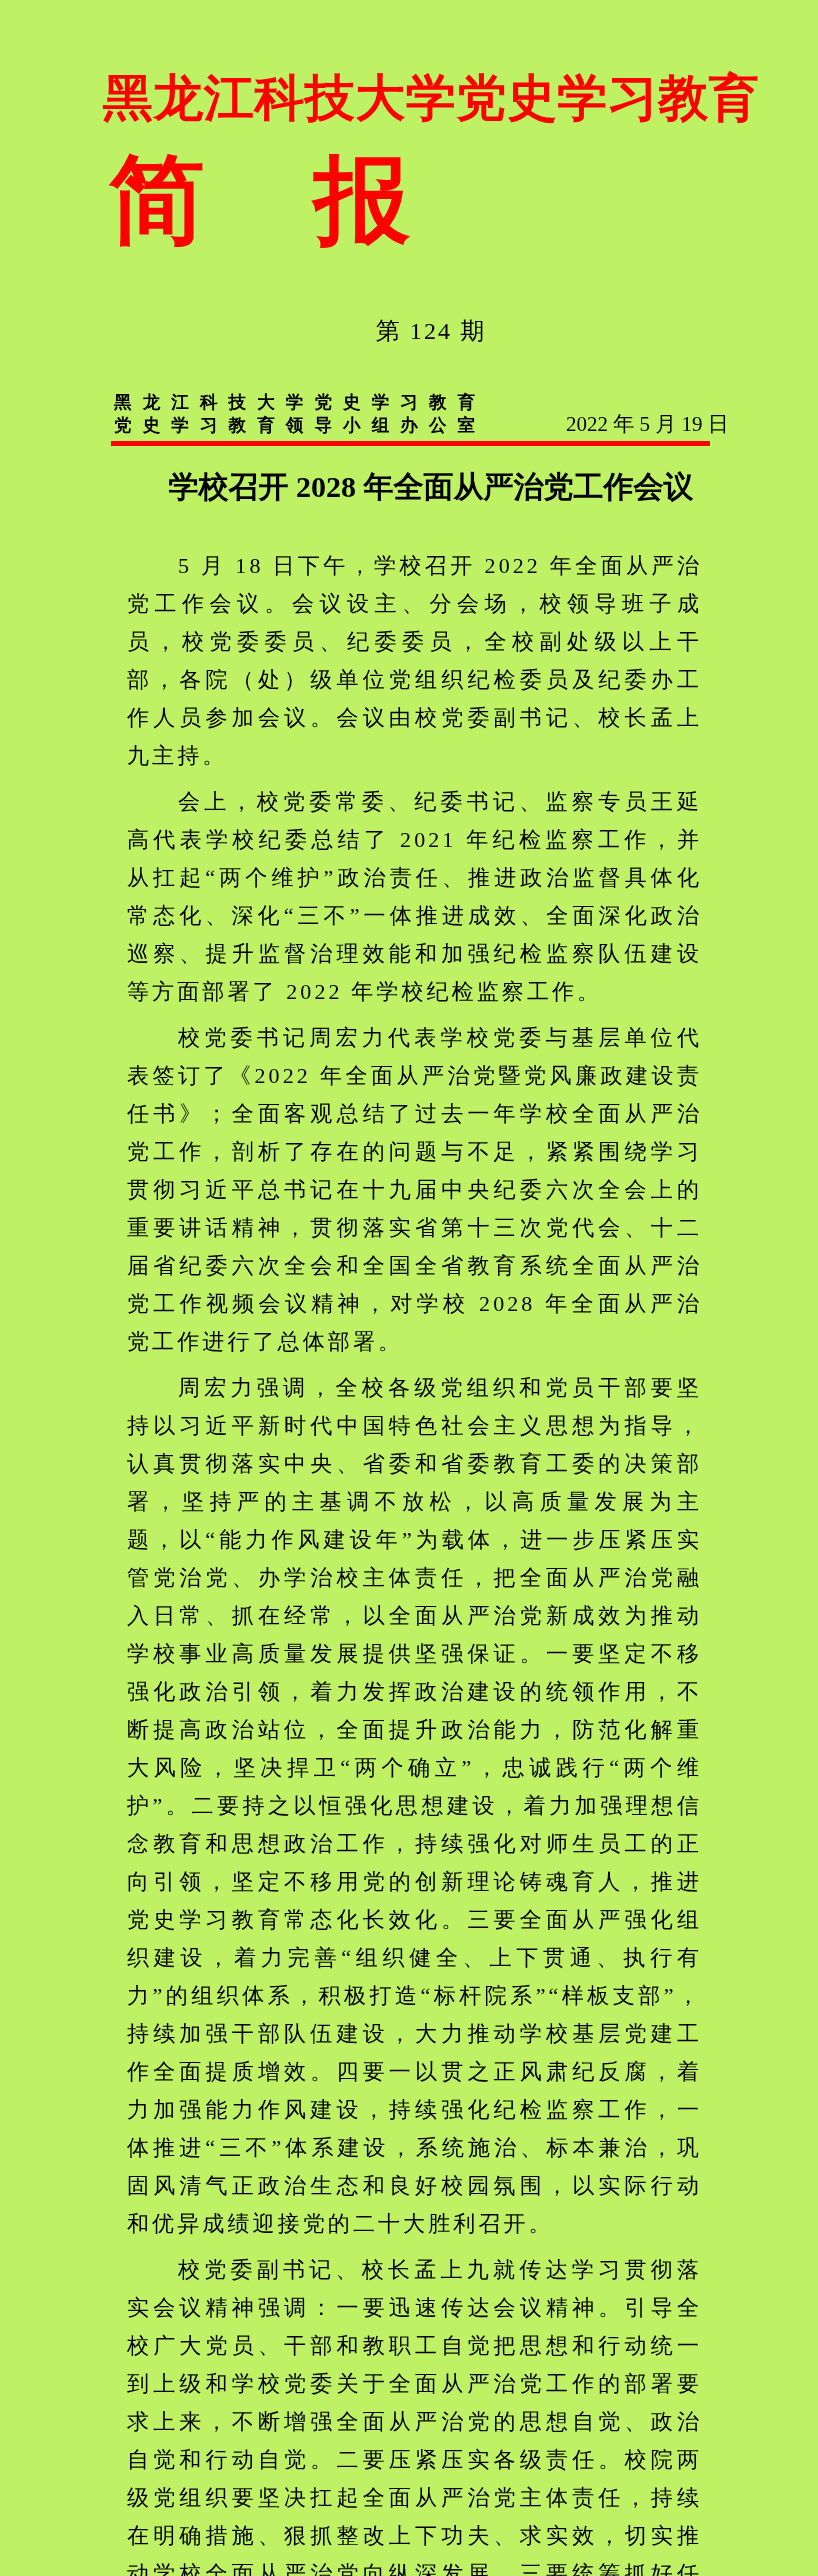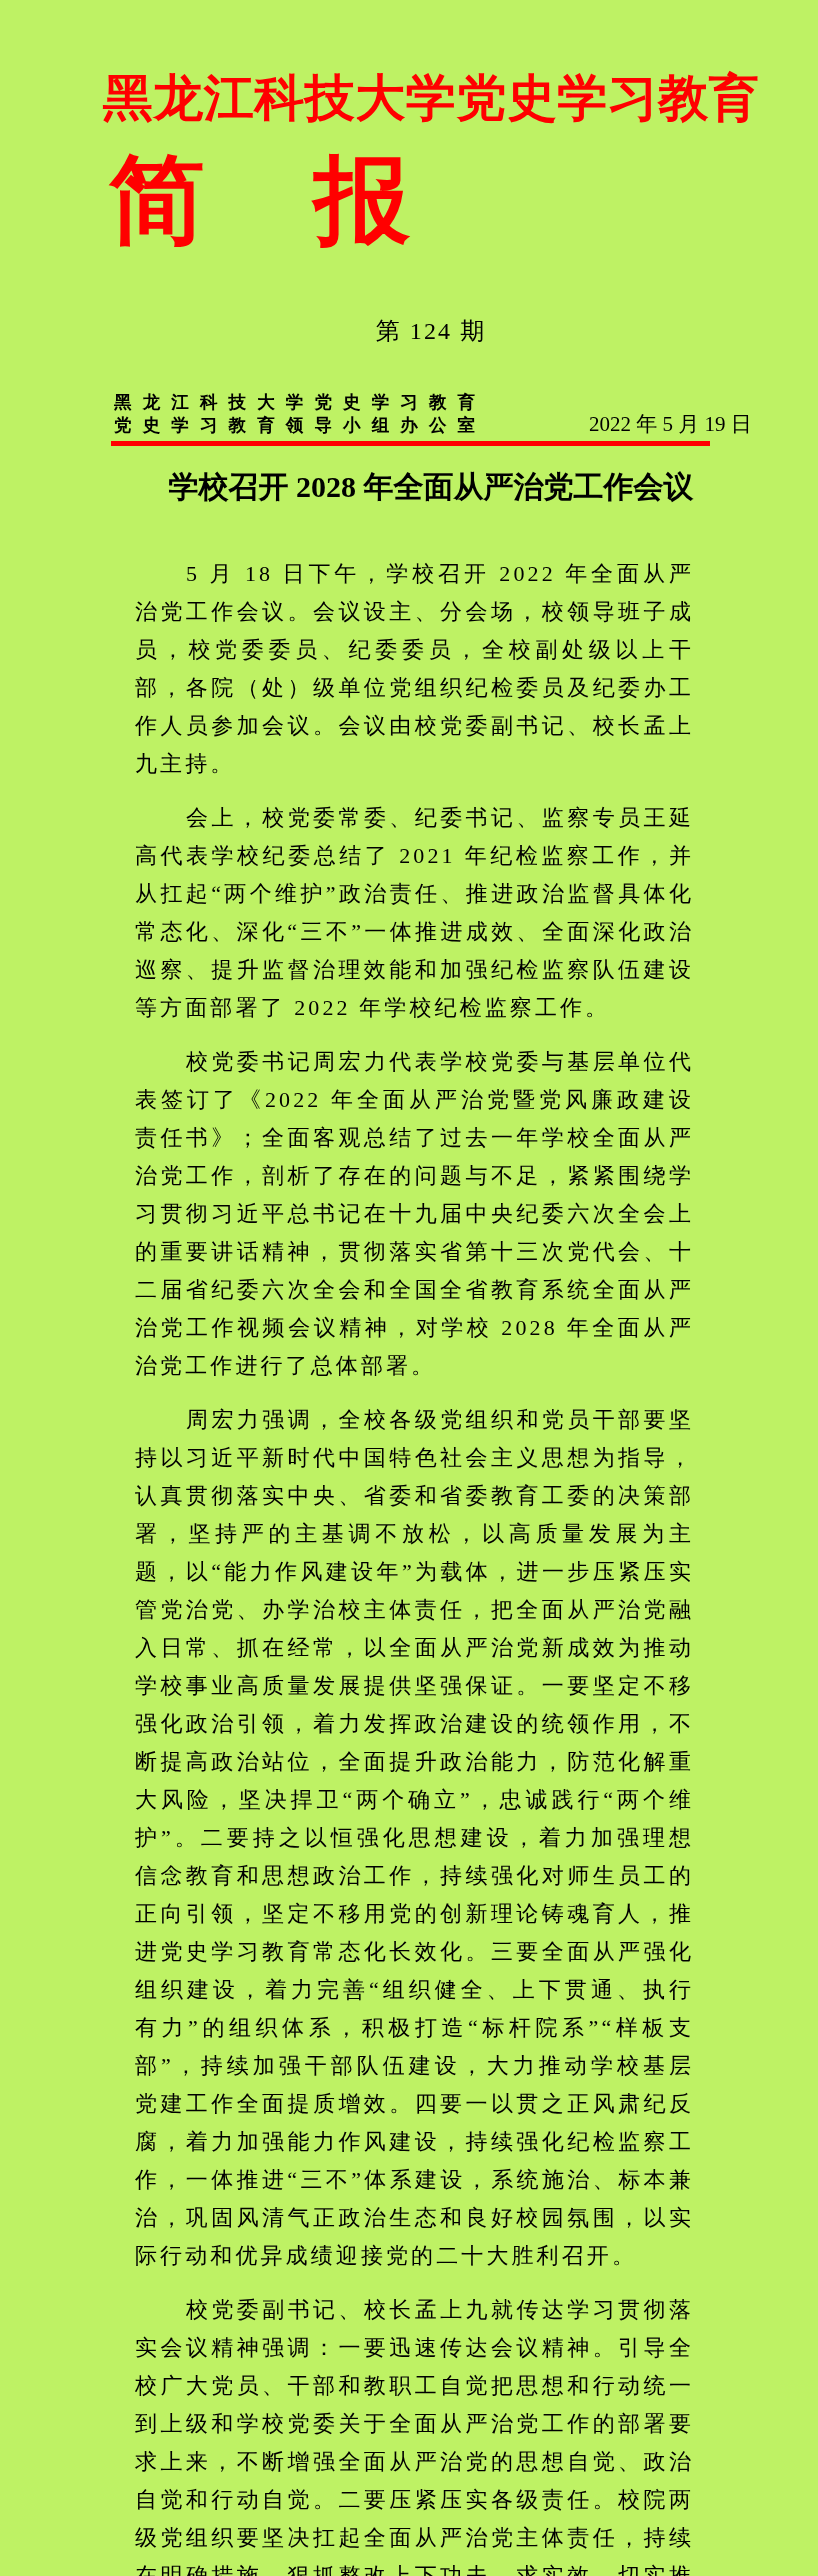--- a/index.html
+++ b/index.html
@@ -53,21 +53,21 @@
     font-weight: 700;
     font-size: 17.5px;
     line-height: 23px;
   }
   .org-line {
     text-align: justify;
     text-align-last: justify;
   }
   .issue-date {
     position: absolute;
-    left: 589px; top: 410px;
+    left: 566px; top: 410px;
     font-family: "Liberation Serif", "DejaVu Serif", serif;
     font-size: 21px;
     white-space: nowrap;
   }
   .red-rule {
     position: absolute;
     left: 111px; top: 441px;
     width: 599px; height: 5.2px;
     background: #ff0000;
   }
@@ -84,21 +84,21 @@
     position: absolute;
     left: 119px; top: 539px;
     width: 591px;
     font-family: "Liberation Serif", "DejaVu Serif", serif;
     font-size: 22px;
     line-height: 38px;
     letter-spacing: 3.1px;
     text-align: justify;
   }
   .article-body p {
-    margin: 16px;
+    margin: 8px;
     text-indent: 51px;
   }
 </style>
 </head>
 <body>
 
 <div class="page">
 
   <div class="masthead-title">黑龙江科技大学党史学习教育</div>
 

